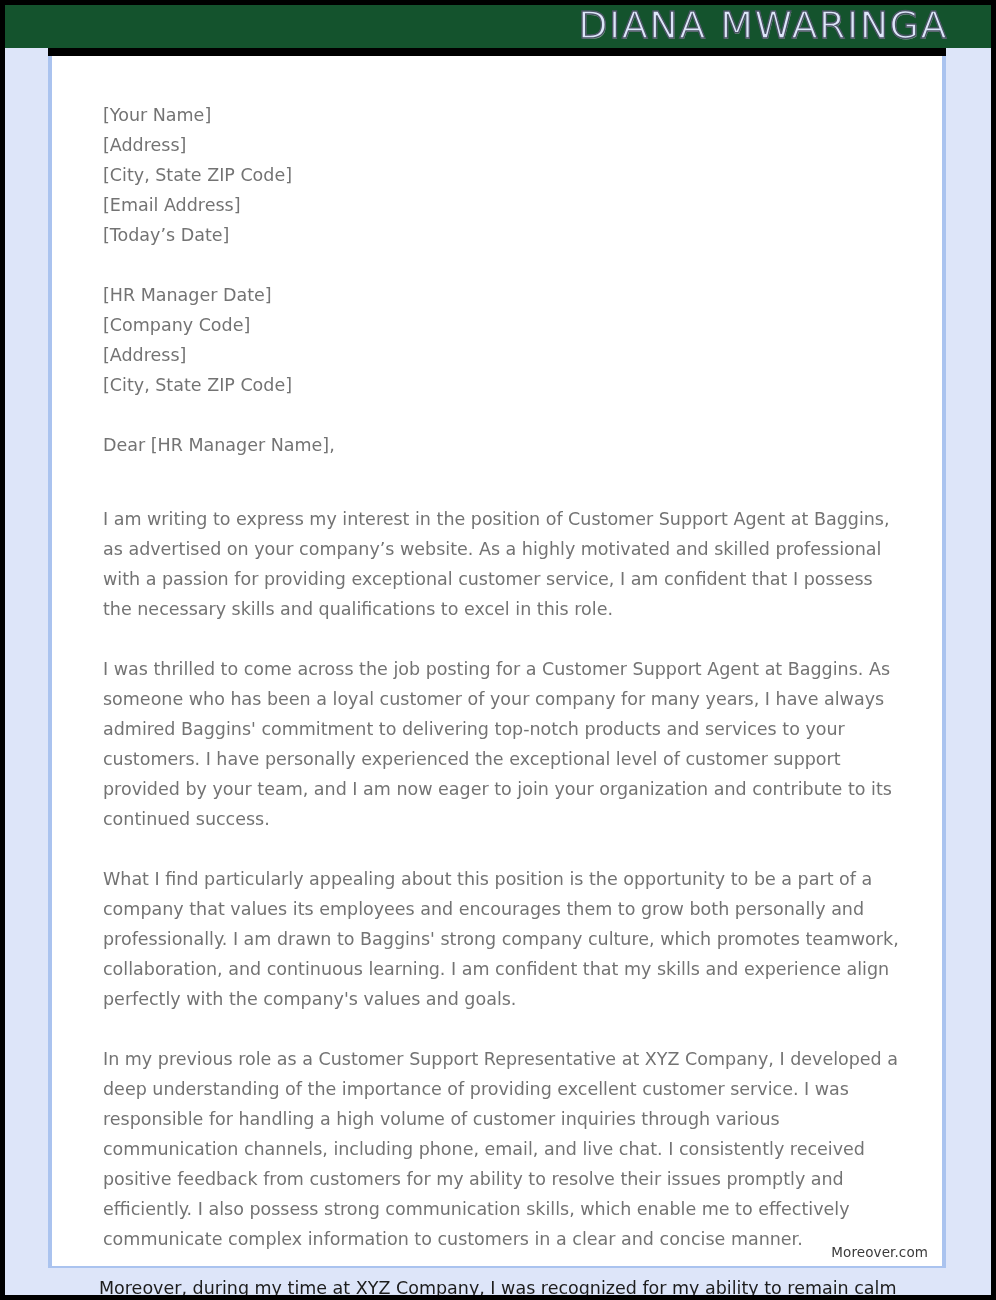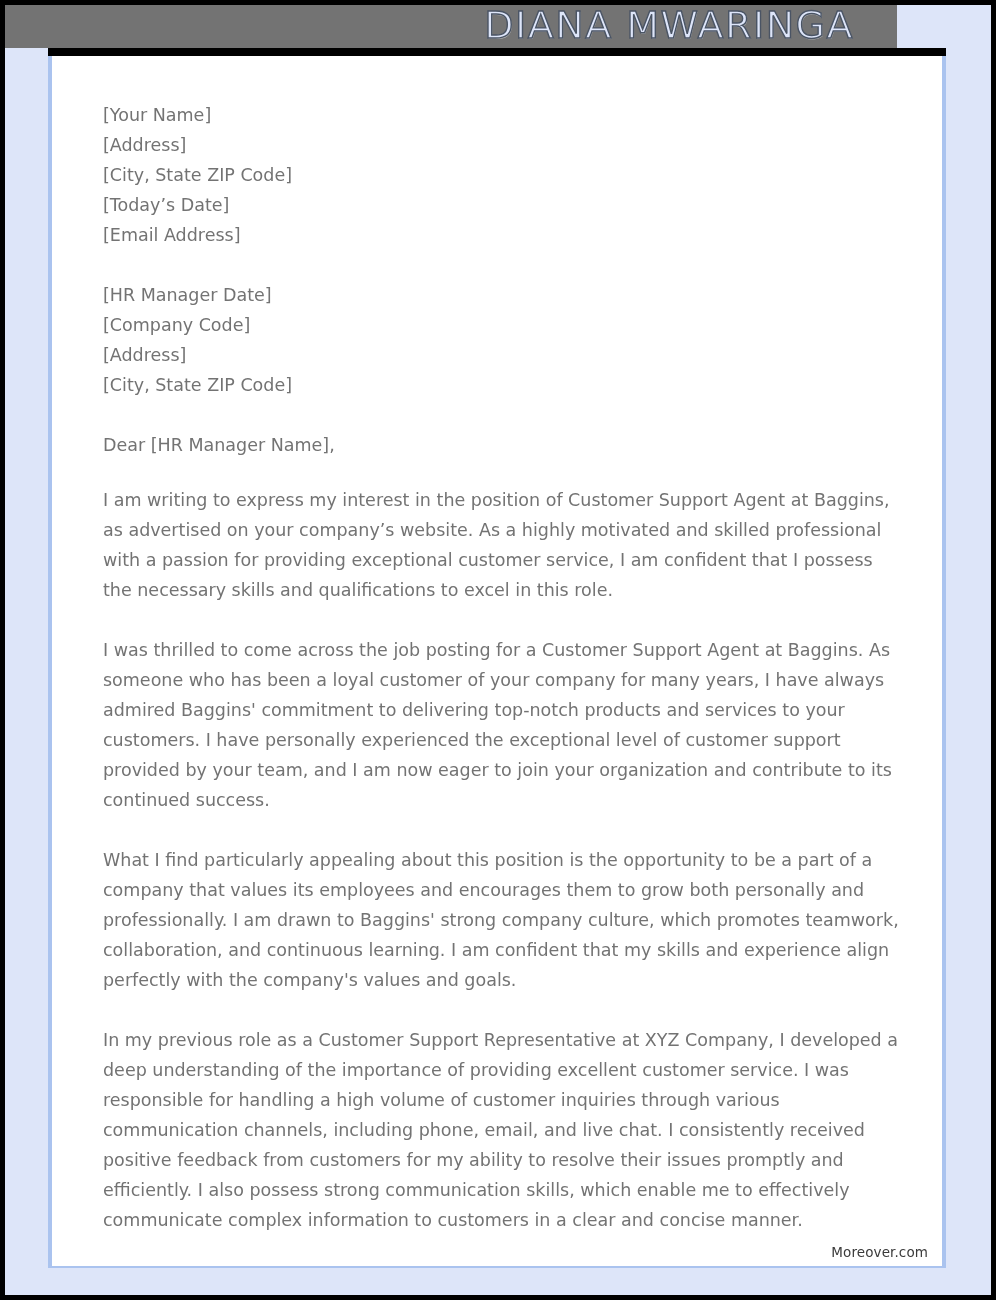--- a/index.html
+++ b/index.html
@@ -31,23 +31,23 @@
     height: 1290px;
     background: #dde5f9;
     overflow: hidden;
   }
 
   
   #header-band {
     position: absolute;
     left: 0;
     top: 0;
-    width: 892px;
+    width: 986px;
     height: 43px;
-    background: #737373;
+    background: #14532d;
   }
 
   #doc-title {
     position: absolute;
     right: 43px;
     top: -2px;
     font-family: "DejaVu Sans", sans-serif;
     font-size: 38px;
     font-weight: 400;
     letter-spacing: 1.5px;
@@ -93,21 +93,21 @@
     font-weight: 400;
   }
 
   .addr-line {
     display: block;
     white-space: nowrap;
   }
 
   .addr-block { margin-bottom: 30px; }
 
-  .salutation { margin-bottom: 25px; }
+  .salutation { margin-bottom: 44px; }
 
   .body-para { margin-bottom: 30px; }
 
   
   #watermark {
     position: absolute;
     right: 14px;
     bottom: 6px;
     font-size: 13.5px;
     line-height: 16px;
@@ -141,22 +141,22 @@
 
     <div id="header-rule"></div>
 
     <div id="letter-card">
       <div id="letter-body">
 
         <div class="addr-block">
           <span class="addr-line">[Your Name]</span>
           <span class="addr-line">[Address]</span>
           <span class="addr-line">[City, State ZIP Code]</span>
+          <span class="addr-line">[Email Address]</span>
           <span class="addr-line">[Today’s Date]</span>
-          <span class="addr-line">[Email Address]</span>
         </div>
 
         <div class="addr-block">
           <span class="addr-line">[HR Manager Date]</span>
           <span class="addr-line">[Company Code]</span>
           <span class="addr-line">[Address]</span>
           <span class="addr-line">[City, State ZIP Code]</span>
         </div>
 
         <p class="salutation">Dear [HR Manager Name],</p>
@@ -164,15 +164,16 @@
         <p class="body-para">I am writing to express my interest in the position of Customer Support Agent at Baggins, as advertised on your company’s website. As a highly motivated and skilled professional with a passion for providing exceptional customer service, I am confident that I possess the necessary skills and qualifications to excel in this role.</p>
         <p class="body-para">I was thrilled to come across the job posting for a Customer Support Agent at Baggins. As someone who has been a loyal customer of your company for many years, I have always admired Baggins' commitment to delivering top-notch products and services to your customers. I have personally experienced the exceptional level of customer support provided by your team, and I am now eager to join your organization and contribute to its continued success.</p>
         <p class="body-para">What I find particularly appealing about this position is the opportunity to be a part of a company that values its employees and encourages them to grow both personally and professionally. I am drawn to Baggins' strong company culture, which promotes teamwork, collaboration, and continuous learning. I am confident that my skills and experience align perfectly with the company's values and goals.</p>
         <p class="body-para">In my previous role as a Customer Support Representative at XYZ Company, I developed a deep understanding of the importance of providing excellent customer service. I was responsible for handling a high volume of customer inquiries through various communication channels, including phone, email, and live chat. I consistently received positive feedback from customers for my ability to resolve their issues promptly and efficiently. I also possess strong communication skills, which enable me to effectively communicate complex information to customers in a clear and concise manner.</p>
 
       </div>
 
       <div id="watermark">Moreover.com</div>
     </div>
 
+    <div id="overflow-text">Moreover, during my time at XYZ Company, I was recognized for my ability to remain calm</div>
 
   </div>
 </div>
 
 </body></html>

